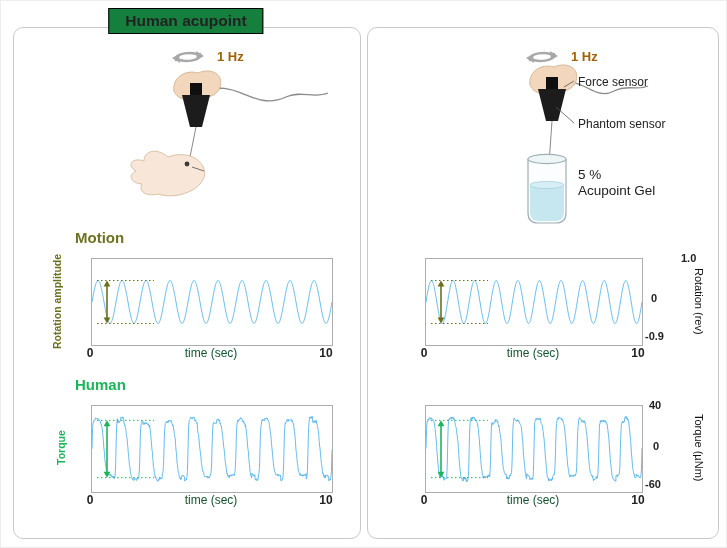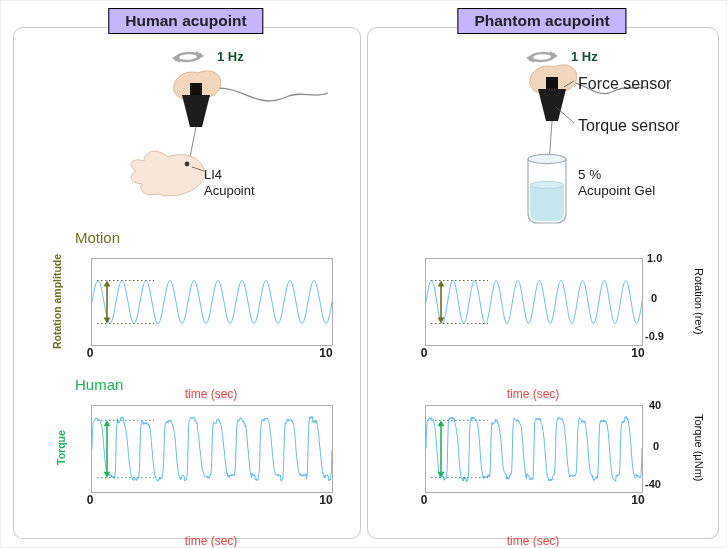--- a/index.html
+++ b/index.html
@@ -1,50 +1,49 @@
 <!DOCTYPE html>
 <html><head>
 <meta charset="utf-8">
 <style>
   html,body{margin:0;padding:0;background:#fff;}
   #fig{position:relative;width:727px;height:548px;background:#fff;border:1px solid #ededed;
        font-family:"Liberation Sans",sans-serif;color:#222;overflow:hidden;box-sizing:border-box;}
   .abs{position:absolute;}
   .panel{position:absolute;border:1px solid #c9c9c9;border-radius:10px;background:#fff;}
-  .title-box{position:absolute;transform:translateX(-50%);background:#c4b5fd;border:1.6px solid #000;
+  .title-box{position:absolute;transform:translateX(-50%);background:#15803d;border:1.6px solid #000;
              padding:3px 16px;font-size:15.5px;font-weight:bold;white-space:nowrap;z-index:3;}
-  .freq{position:absolute;font-size:13px;font-weight:bold;color:#14532d;}
-  .heading{position:absolute;font-size:15px;font-weight:normal;}
+  .freq{position:absolute;font-size:13px;font-weight:bold;color:#a16207;}
+  .heading{position:absolute;font-size:15px;font-weight:bold;}
   .heading.motion{color:#6e7323;}
   .heading.force{color:#1fb45c;}
   .plot-box{position:absolute;border:1px solid #adadad;background:#fff;}
   .plot-box svg{display:block;width:100%;height:100%;}
   .xtick{position:absolute;font-size:12px;font-weight:bold;text-align:center;}
-  .xlabel{position:absolute;font-size:12px;text-align:center;color:#ef4444;margin-top:41px;}
+  .xlabel{position:absolute;font-size:12px;text-align:center;color:#14532d;}
   .ytick{position:absolute;font-size:11px;font-weight:bold;text-align:left;width:26px;}
   .vlabel{position:absolute;writing-mode:vertical-rl;transform:rotate(180deg);
           display:flex;align-items:center;justify-content:center;
           font-size:10.5px;font-weight:bold;width:16px;}
   .vlabel.motion{color:#6b7021;}
   .vlabel.force{color:#1fb45c;}
   .vlabel-r{position:absolute;writing-mode:vertical-rl;display:flex;align-items:center;justify-content:center;
             font-size:11px;color:#111;width:16px;}
-  .small-label{position:absolute;font-size:16px;color:#222;white-space:nowrap;}
+  .small-label{position:absolute;font-size:12px;color:#222;white-space:nowrap;}
   .two-line{position:absolute;font-size:13px;color:#222;line-height:16px;white-space:nowrap;}
 </style>
 </head>
 <body>
 
 <div id="fig">
 
   <div class="panel" style="left:12px;top:26px;width:346px;height:510px;"></div>
   <div class="panel" style="left:366px;top:26px;width:350px;height:510px;"></div>
 
   <div class="title-box" style="left:185px;top:7px;">Human acupoint</div>
-  <div class="title-box" style="left:541px;top:7px;">Phantom acupoint</div>
 
   <svg class="abs" style="left:166px;top:46px;" width="42" height="20" viewBox="0 0 42 20">
     <path d="M9,13 A13,6 0 0 1 33,9" stroke="#a8a8a8" stroke-width="2.4" fill="none" stroke-linecap="round"></path>
     <polygon points="37,9 29,4 30,13" fill="#a8a8a8"></polygon>
     <path d="M33,7 A13,6 0 0 1 9,11" stroke="#a8a8a8" stroke-width="2.4" fill="none" stroke-linecap="round"></path>
     <polygon points="5,11 13,16 12,7" fill="#a8a8a8"></polygon>
   </svg>
   <div class="freq" style="left:216px;top:48px;">1 Hz</div>
 
   <svg class="abs" style="left:520px;top:46px;" width="42" height="20" viewBox="0 0 42 20">
@@ -58,40 +57,36 @@
   <svg class="abs" style="left:85px;top:64px;" width="250" height="165" viewBox="0 0 250 165">
     <path d="M112,30 C150,8 165,48 200,32 C215,25 228,34 242,28" stroke="#8a8a8a" stroke-width="1.3" fill="none"></path>
     <path d="M88,26 C86,14 98,4 112,8 C126,2 138,10 134,22 C132,30 122,34 112,32 C104,36 92,36 88,26 Z" fill="#f2d7bd" stroke="#d9b896" stroke-width="1"></path>
     <rect x="104" y="18" width="12" height="13" fill="#0f0f0f"></rect>
     <path d="M96,30 L124,30 L116,62 L104,62 Z" fill="#1c1c1c"></path>
     <line x1="110" y1="62" x2="103" y2="97" stroke="#8a8a8a" stroke-width="1"></line>
     <path d="M118,104 C114,92 98,86 82,92 C70,82 58,86 58,96 C46,92 40,100 50,106 C42,110 44,118 56,119 C52,126 60,132 72,129 C88,134 106,128 114,119 C118,114 120,109 118,104 Z" fill="#f8e7d8" stroke="#dcc0a4" stroke-width="1"></path>
     <circle cx="101" cy="99" r="2.4" fill="#3a3a3a"></circle>
     <line x1="106" y1="102" x2="118" y2="106" stroke="#555" stroke-width="0.8"></line>
   </svg>
-  <div class="two-line" style="left:203px;top:166px;">
-    <div>LI4</div>
-    <div>Acupoint</div>
-  </div>
 
   <svg class="abs" style="left:455px;top:60px;" width="255" height="182" viewBox="0 0 255 182">
     <path d="M98,28 C124,8 136,42 158,30 C172,23 182,30 192,25" stroke="#8a8a8a" stroke-width="1.3" fill="none"></path>
     <path d="M74,24 C72,12 84,2 98,6 C112,0 124,8 120,20 C118,28 108,32 98,30 C90,34 78,34 74,24 Z" fill="#f2d7bd" stroke="#d9b896" stroke-width="1"></path>
     <rect x="90" y="16" width="12" height="13" fill="#0f0f0f"></rect>
     <path d="M82,28 L110,28 L102,60 L90,60 Z" fill="#1c1c1c"></path>
     <line x1="96" y1="60" x2="91" y2="132" stroke="#8a8a8a" stroke-width="1"></line>
     <path d="M72,98 L72,152 Q72,162 82,162 L100,162 Q110,162 110,152 L110,98" fill="#fbfdfe" stroke="#9fb0b6" stroke-width="1.2"></path>
     <path d="M74,124 L74,151 Q74,160 83,160 L99,160 Q108,160 108,151 L108,124 Z" fill="#c6e6f0"></path>
     <ellipse cx="91" cy="124" rx="17" ry="3.6" fill="#d6eef6" stroke="#aacfdd" stroke-width="0.8"></ellipse>
     <ellipse cx="91" cy="98" rx="19" ry="4.6" fill="#eef5f7" stroke="#9fb0b6" stroke-width="1.2"></ellipse>
     <line x1="118" y1="20" x2="108" y2="26" stroke="#555" stroke-width="0.8"></line>
     <line x1="118" y1="62" x2="100" y2="46" stroke="#555" stroke-width="0.8"></line>
   </svg>
   <div class="small-label" style="left:577px;top:74px;">Force sensor</div>
-  <div class="small-label" style="left:577px;top:116px;">Torque sensor</div>
+  <div class="small-label" style="left:577px;top:116px;">Phantom sensor</div>
   <div class="two-line" style="left:577px;top:166px;font-size:13.5px;">
     <div>5 %</div>
     <div>Acupoint Gel</div>
   </div>
 
   <div class="heading motion" style="left:74px;top:228px;">Motion</div>
   <div class="vlabel motion" style="left:48px;top:252px;height:96px;">Rotation amplitude</div>
   <div class="plot-box" style="left:90px;top:257px;width:240px;height:86px;">
     <svg viewBox="0 0 240 86" preserveAspectRatio="none">
         <polyline points="0.0,43.0 0.4,40.8 0.8,38.5 1.2,36.4 1.6,34.3 2.0,32.3 2.4,30.4 2.8,28.6 3.2,27.0 3.6,25.6 4.0,24.4 4.4,23.4 4.8,22.6 5.2,22.0 5.6,21.6 6.0,21.5 6.4,21.6 6.8,22.0 7.2,22.6 7.6,23.4 8.0,24.4 8.4,25.6 8.8,27.0 9.2,28.6 9.6,30.4 10.0,32.3 10.4,34.3 10.8,36.4 11.2,38.5 11.6,40.8 12.0,43.0 12.4,45.2 12.8,47.5 13.2,49.6 13.6,51.7 14.0,53.8 14.4,55.6 14.8,57.4 15.2,59.0 15.6,60.4 16.0,61.6 16.4,62.6 16.8,63.4 17.2,64.0 17.6,64.4 18.0,64.5 18.4,64.4 18.8,64.0 19.2,63.4 19.6,62.6 20.0,61.6 20.4,60.4 20.8,59.0 21.2,57.4 21.6,55.6 22.0,53.8 22.4,51.7 22.8,49.6 23.2,47.5 23.6,45.2 24.0,43.0 24.4,40.8 24.8,38.5 25.2,36.4 25.6,34.3 26.0,32.3 26.4,30.4 26.8,28.6 27.2,27.0 27.6,25.6 28.0,24.4 28.4,23.4 28.8,22.6 29.2,22.0 29.6,21.6 30.0,21.5 30.4,21.6 30.8,22.0 31.2,22.6 31.6,23.4 32.0,24.4 32.4,25.6 32.8,27.0 33.2,28.6 33.6,30.4 34.0,32.3 34.4,34.3 34.8,36.4 35.2,38.5 35.6,40.8 36.0,43.0 36.4,45.2 36.8,47.5 37.2,49.6 37.6,51.7 38.0,53.7 38.4,55.6 38.8,57.4 39.2,59.0 39.6,60.4 40.0,61.6 40.4,62.6 40.8,63.4 41.2,64.0 41.6,64.4 42.0,64.5 42.4,64.4 42.8,64.0 43.2,63.4 43.6,62.6 44.0,61.6 44.4,60.4 44.8,59.0 45.2,57.4 45.6,55.6 46.0,53.8 46.4,51.7 46.8,49.6 47.2,47.5 47.6,45.2 48.0,43.0 48.4,40.8 48.8,38.5 49.2,36.4 49.6,34.3 50.0,32.2 50.4,30.4 50.8,28.6 51.2,27.0 51.6,25.6 52.0,24.4 52.4,23.4 52.8,22.6 53.2,22.0 53.6,21.6 54.0,21.5 54.4,21.6 54.8,22.0 55.2,22.6 55.6,23.4 56.0,24.4 56.4,25.6 56.8,27.0 57.2,28.6 57.6,30.4 58.0,32.2 58.4,34.3 58.8,36.4 59.2,38.5 59.6,40.8 60.0,43.0 60.4,45.2 60.8,47.5 61.2,49.6 61.6,51.7 62.0,53.7 62.4,55.6 62.8,57.4 63.2,59.0 63.6,60.4 64.0,61.6 64.4,62.6 64.8,63.4 65.2,64.0 65.6,64.4 66.0,64.5 66.4,64.4 66.8,64.0 67.2,63.4 67.6,62.6 68.0,61.6 68.4,60.4 68.8,59.0 69.2,57.4 69.6,55.6 70.0,53.8 70.4,51.7 70.8,49.6 71.2,47.5 71.6,45.2 72.0,43.0 72.4,40.8 72.8,38.5 73.2,36.4 73.6,34.3 74.0,32.3 74.4,30.4 74.8,28.6 75.2,27.0 75.6,25.6 76.0,24.4 76.4,23.4 76.8,22.6 77.2,22.0 77.6,21.6 78.0,21.5 78.4,21.6 78.8,22.0 79.2,22.6 79.6,23.4 80.0,24.4 80.4,25.6 80.8,27.0 81.2,28.6 81.6,30.4 82.0,32.3 82.4,34.3 82.8,36.4 83.2,38.5 83.6,40.8 84.0,43.0 84.4,45.2 84.8,47.5 85.2,49.6 85.6,51.7 86.0,53.7 86.4,55.6 86.8,57.4 87.2,59.0 87.6,60.4 88.0,61.6 88.4,62.6 88.8,63.4 89.2,64.0 89.6,64.4 90.0,64.5 90.4,64.4 90.8,64.0 91.2,63.4 91.6,62.6 92.0,61.6 92.4,60.4 92.8,59.0 93.2,57.4 93.6,55.6 94.0,53.8 94.4,51.7 94.8,49.6 95.2,47.5 95.6,45.2 96.0,43.0 96.4,40.8 96.8,38.5 97.2,36.4 97.6,34.3 98.0,32.3 98.4,30.4 98.8,28.6 99.2,27.0 99.6,25.6 100.0,24.4 100.4,23.4 100.8,22.6 101.2,22.0 101.6,21.6 102.0,21.5 102.4,21.6 102.8,22.0 103.2,22.6 103.6,23.4 104.0,24.4 104.4,25.6 104.8,27.0 105.2,28.6 105.6,30.4 106.0,32.2 106.4,34.3 106.8,36.4 107.2,38.5 107.6,40.8 108.0,43.0 108.4,45.2 108.8,47.5 109.2,49.6 109.6,51.7 110.0,53.7 110.4,55.6 110.8,57.4 111.2,59.0 111.6,60.4 112.0,61.6 112.4,62.6 112.8,63.4 113.2,64.0 113.6,64.4 114.0,64.5 114.4,64.4 114.8,64.0 115.2,63.4 115.6,62.6 116.0,61.6 116.4,60.4 116.8,59.0 117.2,57.4 117.6,55.6 118.0,53.8 118.4,51.7 118.8,49.6 119.2,47.5 119.6,45.2 120.0,43.0 120.4,40.8 120.8,38.5 121.2,36.4 121.6,34.3 122.0,32.3 122.4,30.4 122.8,28.6 123.2,27.0 123.6,25.6 124.0,24.4 124.4,23.4 124.8,22.6 125.2,22.0 125.6,21.6 126.0,21.5 126.4,21.6 126.8,22.0 127.2,22.6 127.6,23.4 128.0,24.4 128.4,25.6 128.8,27.0 129.2,28.6 129.6,30.4 130.0,32.2 130.4,34.3 130.8,36.4 131.2,38.5 131.6,40.8 132.0,43.0 132.4,45.2 132.8,47.5 133.2,49.6 133.6,51.7 134.0,53.7 134.4,55.6 134.8,57.4 135.2,59.0 135.6,60.4 136.0,61.6 136.4,62.6 136.8,63.4 137.2,64.0 137.6,64.4 138.0,64.5 138.4,64.4 138.8,64.0 139.2,63.4 139.6,62.6 140.0,61.6 140.4,60.4 140.8,59.0 141.2,57.4 141.6,55.6 142.0,53.7 142.4,51.7 142.8,49.6 143.2,47.5 143.6,45.2 144.0,43.0 144.4,40.8 144.8,38.5 145.2,36.4 145.6,34.3 146.0,32.3 146.4,30.4 146.8,28.6 147.2,27.0 147.6,25.6 148.0,24.4 148.4,23.4 148.8,22.6 149.2,22.0 149.6,21.6 150.0,21.5 150.4,21.6 150.8,22.0 151.2,22.6 151.6,23.4 152.0,24.4 152.4,25.6 152.8,27.0 153.2,28.6 153.6,30.4 154.0,32.2 154.4,34.3 154.8,36.4 155.2,38.5 155.6,40.8 156.0,43.0 156.4,45.2 156.8,47.5 157.2,49.6 157.6,51.7 158.0,53.7 158.4,55.6 158.8,57.4 159.2,59.0 159.6,60.4 160.0,61.6 160.4,62.6 160.8,63.4 161.2,64.0 161.6,64.4 162.0,64.5 162.4,64.4 162.8,64.0 163.2,63.4 163.6,62.6 164.0,61.6 164.4,60.4 164.8,59.0 165.2,57.4 165.6,55.6 166.0,53.7 166.4,51.7 166.8,49.6 167.2,47.5 167.6,45.2 168.0,43.0 168.4,40.8 168.8,38.5 169.2,36.4 169.6,34.3 170.0,32.3 170.4,30.4 170.8,28.6 171.2,27.0 171.6,25.6 172.0,24.4 172.4,23.4 172.8,22.6 173.2,22.0 173.6,21.6 174.0,21.5 174.4,21.6 174.8,22.0 175.2,22.6 175.6,23.4 176.0,24.4 176.4,25.6 176.8,27.0 177.2,28.6 177.6,30.4 178.0,32.2 178.4,34.3 178.8,36.4 179.2,38.5 179.6,40.8 180.0,43.0 180.4,45.2 180.8,47.5 181.2,49.6 181.6,51.7 182.0,53.7 182.4,55.6 182.8,57.4 183.2,59.0 183.6,60.4 184.0,61.6 184.4,62.6 184.8,63.4 185.2,64.0 185.6,64.4 186.0,64.5 186.4,64.4 186.8,64.0 187.2,63.4 187.6,62.6 188.0,61.6 188.4,60.4 188.8,59.0 189.2,57.4 189.6,55.6 190.0,53.7 190.4,51.7 190.8,49.6 191.2,47.5 191.6,45.2 192.0,43.0 192.4,40.8 192.8,38.5 193.2,36.4 193.6,34.3 194.0,32.2 194.4,30.4 194.8,28.6 195.2,27.0 195.6,25.6 196.0,24.4 196.4,23.4 196.8,22.6 197.2,22.0 197.6,21.6 198.0,21.5 198.4,21.6 198.8,22.0 199.2,22.6 199.6,23.4 200.0,24.4 200.4,25.6 200.8,27.0 201.2,28.6 201.6,30.4 202.0,32.2 202.4,34.3 202.8,36.4 203.2,38.5 203.6,40.8 204.0,43.0 204.4,45.2 204.8,47.5 205.2,49.6 205.6,51.7 206.0,53.8 206.4,55.6 206.8,57.4 207.2,59.0 207.6,60.4 208.0,61.6 208.4,62.6 208.8,63.4 209.2,64.0 209.6,64.4 210.0,64.5 210.4,64.4 210.8,64.0 211.2,63.4 211.6,62.6 212.0,61.6 212.4,60.4 212.8,59.0 213.2,57.4 213.6,55.6 214.0,53.8 214.4,51.7 214.8,49.6 215.2,47.5 215.6,45.2 216.0,43.0 216.4,40.8 216.8,38.5 217.2,36.4 217.6,34.3 218.0,32.2 218.4,30.4 218.8,28.6 219.2,27.0 219.6,25.6 220.0,24.4 220.4,23.4 220.8,22.6 221.2,22.0 221.6,21.6 222.0,21.5 222.4,21.6 222.8,22.0 223.2,22.6 223.6,23.4 224.0,24.4 224.4,25.6 224.8,27.0 225.2,28.6 225.6,30.4 226.0,32.2 226.4,34.3 226.8,36.4 227.2,38.5 227.6,40.8 228.0,43.0 228.4,45.2 228.8,47.5 229.2,49.6 229.6,51.7 230.0,53.8 230.4,55.6 230.8,57.4 231.2,59.0 231.6,60.4 232.0,61.6 232.4,62.6 232.8,63.4 233.2,64.0 233.6,64.4 234.0,64.5 234.4,64.4 234.8,64.0 235.2,63.4 235.6,62.6 236.0,61.6 236.4,60.4 236.8,59.0 237.2,57.4 237.6,55.6 238.0,53.8 238.4,51.7 238.8,49.6 239.2,47.5 239.6,45.2 240.0,43.0" fill="none" stroke="#56b4e9" stroke-width="0.9"></polyline>
@@ -128,36 +123,36 @@
         <line x1="5" x2="62" y1="21.5" y2="21.5" stroke="#6b7021" stroke-width="1" stroke-dasharray="1.5,2.5"></line>
         <line x1="5" x2="62" y1="64.5" y2="64.5" stroke="#6b7021" stroke-width="1" stroke-dasharray="1.5,2.5"></line>
         <line x1="15" x2="15" y1="26.5" y2="59.5" stroke="#6b7021" stroke-width="1.6"></line>
         <path d="M15,21.5 L11.6,27.5 L18.4,27.5 Z" fill="#6b7021"></path>
         <path d="M15,64.5 L11.6,58.5 L18.4,58.5 Z" fill="#6b7021"></path>
       </svg>
   </div>
   <div class="xtick" style="left:416px;top:345px;width:14px;">0</div>
   <div class="xlabel" style="left:424px;top:345px;width:216px;">time (sec)</div>
   <div class="xtick" style="left:626px;top:345px;width:22px;">10</div>
-  <div class="ytick" style="left:646px;top:251px;">1.0</div>
+  <div class="ytick" style="left:680px;top:251px;">1.0</div>
   <div class="ytick" style="left:650px;top:291px;">0</div>
   <div class="ytick" style="left:644px;top:329px;">-0.9</div>
   <div class="vlabel-r" style="left:690px;top:252px;height:96px;">Rotation (rev)</div>
 
   <div class="plot-box" style="left:424px;top:404px;width:216px;height:86px;">
     <svg viewBox="0 0 216 86" preserveAspectRatio="none">
         <polyline points="0.0,42.5 0.3,30.7 0.6,23.7 0.9,18.2 1.2,15.2 1.4,15.5 1.7,14.2 2.0,13.6 2.3,13.1 2.6,14.5 2.9,13.0 3.2,11.7 3.5,11.6 3.7,12.1 4.0,12.2 4.3,13.3 4.6,13.4 4.9,13.0 5.2,11.7 5.5,13.1 5.8,12.9 6.0,13.1 6.3,13.1 6.6,12.8 6.9,13.5 7.2,14.5 7.5,14.5 7.8,14.8 8.1,16.3 8.4,18.4 8.6,18.1 8.9,20.9 9.2,23.4 9.5,27.3 9.8,29.9 10.1,33.9 10.4,37.0 10.7,40.2 10.9,45.8 11.2,48.0 11.5,51.8 11.8,56.0 12.1,58.6 12.4,62.7 12.7,65.4 13.0,68.0 13.2,69.0 13.5,71.1 13.8,70.9 14.1,72.0 14.4,69.1 14.7,68.7 15.0,69.1 15.3,69.0 15.6,69.4 15.8,69.4 16.1,69.4 16.4,69.0 16.7,71.2 17.0,70.1 17.3,72.0 17.6,72.3 17.9,74.1 18.1,74.2 18.4,74.2 18.7,72.4 19.0,72.3 19.3,72.6 19.6,72.3 19.9,73.0 20.2,72.8 20.4,71.4 20.7,70.8 21.0,65.3 21.3,57.1 21.6,42.9 21.9,30.0 22.2,20.0 22.5,16.1 22.8,13.5 23.0,14.1 23.3,12.7 23.6,12.3 23.9,13.2 24.2,11.9 24.5,11.4 24.8,11.0 25.1,11.0 25.3,12.6 25.6,12.6 25.9,11.4 26.2,12.8 26.5,11.1 26.8,11.8 27.1,12.0 27.4,11.6 27.6,13.4 27.9,13.3 28.2,12.6 28.5,14.2 28.8,16.5 29.1,16.9 29.4,19.6 29.7,20.5 30.0,21.3 30.2,21.7 30.5,24.5 30.8,27.2 31.1,28.9 31.4,31.1 31.7,33.6 32.0,36.0 32.3,41.4 32.5,44.6 32.8,48.6 33.1,53.0 33.4,56.4 33.7,59.7 34.0,62.9 34.3,65.5 34.6,66.9 34.8,69.7 35.1,71.5 35.4,71.8 35.7,72.6 36.0,72.1 36.3,73.9 36.6,74.8 36.9,73.9 37.2,74.8 37.4,71.3 37.7,72.5 38.0,73.3 38.3,71.2 38.6,72.3 38.9,71.3 39.2,73.0 39.5,73.3 39.7,71.5 40.0,73.1 40.3,75.8 40.6,74.5 40.9,73.7 41.2,75.4 41.5,74.5 41.8,73.6 42.0,73.4 42.3,70.1 42.6,65.7 42.9,55.6 43.2,43.5 43.5,29.3 43.8,22.4 44.1,17.5 44.4,14.2 44.6,13.7 44.9,12.5 45.2,11.5 45.5,13.7 45.8,13.4 46.1,12.4 46.4,11.1 46.7,12.9 46.9,11.6 47.2,12.1 47.5,11.8 47.8,11.8 48.1,11.1 48.4,11.9 48.7,12.7 49.0,14.2 49.2,13.5 49.5,13.6 49.8,13.4 50.1,14.1 50.4,14.4 50.7,14.6 51.0,16.6 51.3,17.1 51.6,19.1 51.8,19.0 52.1,22.1 52.4,23.6 52.7,27.2 53.0,30.6 53.3,33.2 53.6,38.2 53.9,41.1 54.1,45.4 54.4,48.5 54.7,53.5 55.0,56.9 55.3,59.9 55.6,62.7 55.9,64.5 56.2,67.0 56.4,68.3 56.7,69.2 57.0,71.7 57.3,71.9 57.6,70.4 57.9,71.1 58.2,70.4 58.5,71.5 58.8,71.4 59.0,70.6 59.3,71.8 59.6,72.1 59.9,71.3 60.2,70.5 60.5,70.0 60.8,70.6 61.1,71.0 61.3,69.8 61.6,69.7 61.9,70.9 62.2,69.6 62.5,69.3 62.8,70.0 63.1,68.7 63.4,71.0 63.6,71.1 63.9,68.1 64.2,63.2 64.5,54.8 64.8,42.3 65.1,29.8 65.4,22.0 65.7,17.3 66.0,16.5 66.2,17.0 66.5,18.4 66.8,17.4 67.1,18.4 67.4,17.0 67.7,16.8 68.0,16.9 68.3,16.7 68.5,17.1 68.8,17.0 69.1,14.6 69.4,13.6 69.7,15.4 70.0,13.7 70.3,14.1 70.6,14.5 70.8,13.8 71.1,14.8 71.4,16.2 71.7,15.3 72.0,17.8 72.3,18.4 72.6,20.9 72.9,19.9 73.2,20.8 73.4,22.6 73.7,25.2 74.0,27.5 74.3,28.4 74.6,31.8 74.9,33.0 75.2,36.6 75.5,41.6 75.7,43.8 76.0,48.7 76.3,52.4 76.6,55.3 76.9,58.7 77.2,61.4 77.5,63.6 77.8,63.8 78.0,64.8 78.3,66.7 78.6,66.8 78.9,67.6 79.2,67.3 79.5,68.5 79.8,68.2 80.1,68.0 80.4,69.1 80.6,72.8 80.9,72.3 81.2,70.8 81.5,73.0 81.8,70.9 82.1,71.9 82.4,73.1 82.7,72.5 82.9,72.7 83.2,72.7 83.5,69.9 83.8,68.9 84.1,68.8 84.4,70.0 84.7,68.6 85.0,67.8 85.2,68.0 85.5,66.4 85.8,62.2 86.1,54.9 86.4,43.6 86.7,30.1 87.0,21.2 87.3,17.7 87.6,15.6 87.8,13.2 88.1,11.9 88.4,12.8 88.7,12.8 89.0,13.1 89.3,13.9 89.6,14.4 89.9,14.1 90.1,14.6 90.4,15.4 90.7,14.2 91.0,14.8 91.3,13.6 91.6,13.7 91.9,14.9 92.2,14.1 92.4,15.5 92.7,15.0 93.0,15.2 93.3,16.8 93.6,16.6 93.9,18.0 94.2,18.3 94.5,18.6 94.8,19.6 95.0,20.5 95.3,20.7 95.6,23.9 95.9,26.2 96.2,30.2 96.5,33.8 96.8,36.1 97.1,41.1 97.3,45.9 97.6,49.4 97.9,52.5 98.2,55.4 98.5,58.9 98.8,61.6 99.1,64.8 99.4,67.6 99.6,68.6 99.9,70.1 100.2,71.5 100.5,72.6 100.8,67.5 101.1,68.5 101.4,68.7 101.7,69.5 102.0,69.1 102.2,69.1 102.5,70.1 102.8,70.2 103.1,69.9 103.4,70.4 103.7,72.6 104.0,73.8 104.3,73.5 104.5,72.3 104.8,72.6 105.1,73.0 105.4,73.4 105.7,72.3 106.0,72.4 106.3,71.8 106.6,73.5 106.8,72.1 107.1,70.7 107.4,65.2 107.7,56.1 108.0,42.0 108.3,30.2 108.6,20.0 108.9,15.3 109.2,14.7 109.4,13.7 109.7,13.7 110.0,12.5 110.3,13.8 110.6,14.2 110.9,12.1 111.2,12.3 111.5,12.0 111.7,12.7 112.0,12.2 112.3,12.9 112.6,13.8 112.9,12.9 113.2,12.7 113.5,13.8 113.8,13.3 114.0,12.2 114.3,14.1 114.6,13.6 114.9,15.0 115.2,17.5 115.5,18.1 115.8,18.6 116.1,18.9 116.4,20.1 116.6,21.2 116.9,24.4 117.2,25.4 117.5,29.1 117.8,30.8 118.1,33.0 118.4,37.8 118.7,40.1 118.9,43.8 119.2,47.8 119.5,52.9 119.8,54.6 120.1,58.5 120.4,62.4 120.7,64.6 121.0,68.0 121.2,70.2 121.5,71.0 121.8,71.0 122.1,72.7 122.4,72.5 122.7,74.7 123.0,73.1 123.3,74.6 123.6,74.3 123.8,74.2 124.1,73.4 124.4,74.3 124.7,73.8 125.0,73.6 125.3,72.8 125.6,74.7 125.9,73.5 126.1,73.5 126.4,73.5 126.7,70.3 127.0,69.6 127.3,69.3 127.6,69.1 127.9,68.3 128.2,68.8 128.4,67.8 128.7,64.6 129.0,60.7 129.3,53.0 129.6,41.9 129.9,30.2 130.2,22.9 130.5,17.7 130.8,15.4 131.0,14.3 131.3,13.7 131.6,12.4 131.9,13.4 132.2,13.6 132.5,11.5 132.8,12.1 133.1,11.1 133.3,11.3 133.6,11.3 133.9,11.4 134.2,12.3 134.5,13.0 134.8,12.7 135.1,13.2 135.4,13.2 135.6,12.5 135.9,13.9 136.2,13.1 136.5,15.1 136.8,14.8 137.1,15.1 137.4,16.9 137.7,17.6 138.0,18.4 138.2,20.1 138.5,21.6 138.8,24.1 139.1,27.9 139.4,30.2 139.7,32.9 140.0,37.6 140.3,42.0 140.5,45.2 140.8,48.7 141.1,51.5 141.4,55.5 141.7,59.2 142.0,61.3 142.3,62.7 142.6,64.6 142.8,66.7 143.1,68.9 143.4,69.3 143.7,71.2 144.0,69.2 144.3,69.0 144.6,69.7 144.9,70.5 145.2,70.1 145.4,69.1 145.7,68.9 146.0,69.5 146.3,70.7 146.6,70.5 146.9,69.9 147.2,70.5 147.5,69.0 147.7,69.0 148.0,69.9 148.3,69.0 148.6,70.0 148.9,70.1 149.2,68.5 149.5,69.4 149.8,68.2 150.0,67.4 150.3,66.5 150.6,61.4 150.9,54.6 151.2,41.9 151.5,30.9 151.8,25.2 152.1,19.5 152.4,18.9 152.6,14.3 152.9,13.0 153.2,12.7 153.5,11.7 153.8,11.7 154.1,13.4 154.4,13.2 154.7,13.4 154.9,13.1 155.2,13.6 155.5,14.0 155.8,16.2 156.1,15.3 156.4,15.6 156.7,16.1 157.0,14.4 157.2,14.9 157.5,15.3 157.8,16.6 158.1,16.6 158.4,14.8 158.7,15.6 159.0,15.6 159.3,18.3 159.6,19.6 159.8,20.7 160.1,23.4 160.4,25.8 160.7,28.0 161.0,29.9 161.3,34.9 161.6,36.9 161.9,41.4 162.1,43.9 162.4,48.0 162.7,53.1 163.0,55.6 163.3,59.3 163.6,61.3 163.9,64.2 164.2,65.0 164.4,66.3 164.7,67.2 165.0,68.4 165.3,68.7 165.6,69.8 165.9,69.0 166.2,70.0 166.5,71.5 166.8,70.1 167.0,72.4 167.3,74.0 167.6,74.7 167.9,73.2 168.2,74.0 168.5,73.6 168.8,73.8 169.1,72.8 169.3,73.0 169.6,72.6 169.9,72.9 170.2,70.7 170.5,71.7 170.8,72.4 171.1,70.5 171.4,71.7 171.6,68.9 171.9,68.4 172.2,62.2 172.5,54.1 172.8,42.1 173.1,32.3 173.4,22.5 173.7,18.1 174.0,17.9 174.2,15.2 174.5,15.3 174.8,14.5 175.1,16.2 175.4,15.2 175.7,14.0 176.0,15.4 176.3,15.2 176.5,15.1 176.8,15.8 177.1,15.7 177.4,14.0 177.7,15.5 178.0,14.7 178.3,15.5 178.6,15.7 178.8,14.7 179.1,14.2 179.4,15.3 179.7,16.4 180.0,15.7 180.3,16.6 180.6,16.5 180.9,18.9 181.2,18.7 181.4,20.0 181.7,22.9 182.0,24.7 182.3,27.5 182.6,30.7 182.9,32.9 183.2,37.2 183.5,42.0 183.7,44.3 184.0,49.4 184.3,53.2 184.6,57.3 184.9,58.8 185.2,62.2 185.5,64.4 185.8,67.1 186.0,69.5 186.3,70.8 186.6,70.9 186.9,72.5 187.2,73.3 187.5,73.4 187.8,73.3 188.1,74.0 188.4,73.9 188.6,74.7 188.9,74.1 189.2,74.5 189.5,75.0 189.8,75.4 190.1,69.3 190.4,69.4 190.7,69.8 190.9,69.3 191.2,68.8 191.5,70.6 191.8,68.9 192.1,69.2 192.4,68.8 192.7,69.1 193.0,68.2 193.2,68.0 193.5,66.0 193.8,61.8 194.1,53.3 194.4,42.3 194.7,31.5 195.0,24.7 195.3,19.2 195.6,18.2 195.8,17.3 196.1,15.8 196.4,15.6 196.7,15.0 197.0,17.0 197.3,15.6 197.6,15.2 197.9,15.5 198.1,15.8 198.4,15.8 198.7,12.3 199.0,10.7 199.3,10.8 199.6,11.0 199.9,10.8 200.2,12.6 200.4,10.5 200.7,11.7 201.0,13.0 201.3,12.4 201.6,14.1 201.9,13.1 202.2,14.6 202.5,16.2 202.8,16.1 203.0,19.2 203.3,21.3 203.6,24.1 203.9,27.0 204.2,30.7 204.5,32.9 204.8,37.8 205.1,40.9 205.3,46.0 205.6,49.1 205.9,52.1 206.2,55.4 206.5,60.5 206.8,62.7 207.1,64.3 207.4,65.5 207.6,66.1 207.9,68.4 208.2,68.2 208.5,70.9 208.8,71.7 209.1,71.9 209.4,71.7 209.7,71.6 210.0,71.6 210.2,68.3 210.5,69.0 210.8,69.7 211.1,68.7 211.4,69.3 211.7,70.3 212.0,69.3 212.3,69.7 212.5,70.3 212.8,70.2 213.1,71.5 213.4,71.7 213.7,71.0 214.0,71.7 214.3,70.9 214.6,71.5 214.8,70.4 215.1,67.3 215.4,63.2 215.7,54.4 216.0,42.0" fill="none" stroke="#56b4e9" stroke-width="0.9"></polyline>
         <line x1="5" x2="62" y1="14.33333333333333" y2="14.33333333333333" stroke="#1fb45c" stroke-width="1" stroke-dasharray="1.5,2.5"></line>
         <line x1="5" x2="62" y1="71.66666666666667" y2="71.66666666666667" stroke="#1fb45c" stroke-width="1" stroke-dasharray="1.5,2.5"></line>
         <line x1="15" x2="15" y1="19.33333333333333" y2="66.66666666666667" stroke="#1fb45c" stroke-width="1.6"></line>
         <path d="M15,14.33333333333333 L11.6,20.33333333333333 L18.4,20.33333333333333 Z" fill="#1fb45c"></path>
         <path d="M15,71.66666666666667 L11.6,65.66666666666667 L18.4,65.66666666666667 Z" fill="#1fb45c"></path>
       </svg>
   </div>
   <div class="xtick" style="left:416px;top:492px;width:14px;">0</div>
   <div class="xlabel" style="left:424px;top:492px;width:216px;">time (sec)</div>
   <div class="xtick" style="left:626px;top:492px;width:22px;">10</div>
   <div class="ytick" style="left:648px;top:398px;">40</div>
   <div class="ytick" style="left:652px;top:439px;">0</div>
-  <div class="ytick" style="left:644px;top:477px;">-40</div>
+  <div class="ytick" style="left:644px;top:477px;">-60</div>
   <div class="vlabel-r" style="left:690px;top:399px;height:96px;">Torque (µNm)</div>
 
 </div>
 
 </body></html>

